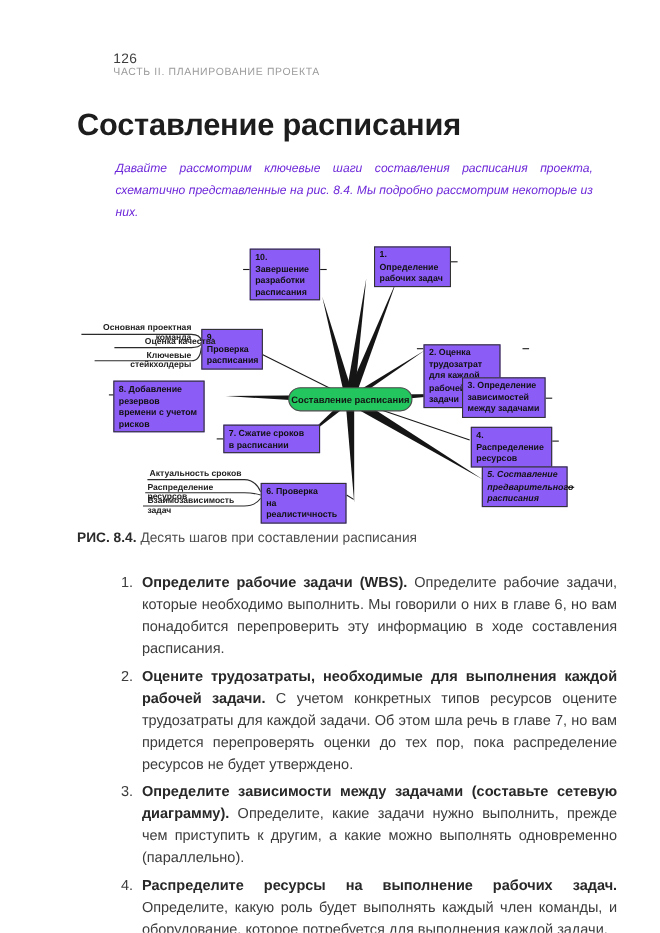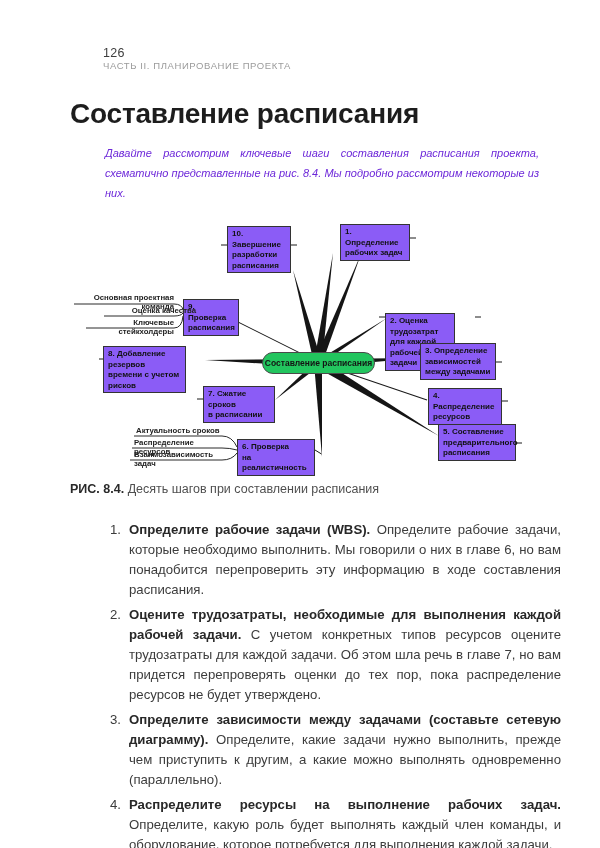--- a/index.html
+++ b/index.html
@@ -92,26 +92,26 @@
     <div class="nodebox" style="left:270px;top:7px;width:70px;">1. Определение
 рабочих задач</div>
     <div class="nodebox" style="left:315px;top:96px;width:70px;">2. Оценка трудозатрат
 для каждой рабочей
 задачи</div>
     <div class="nodebox" style="left:350px;top:126px;width:76px;">3. Определение
 зависимостей
 между задачами</div>
     <div class="nodebox" style="left:358px;top:171px;width:74px;">4. Распределение
 ресурсов</div>
-    <div class="nodebox" style="left:368px;top:207px;width:78px;">5. Составление
+    <div class="nodebox" style="left:368px;top:207px;width:78px;font-style:italic;">5. Составление
 предварительного
 расписания</div>
     <div class="nodebox" style="left:167px;top:222px;width:78px;">6. Проверка
 на реалистичность</div>
-    <div class="nodebox" style="left:133px;top:169px;width:72px;">7. Сжатие сроков
+    <div class="nodebox" style="left:133px;top:169px;width:88px;">7. Сжатие сроков
 в расписании</div>
     <div class="nodebox" style="left:33px;top:129px;width:83px;">8. Добавление резервов
 времени с учетом рисков</div>
     <div class="nodebox" style="left:113px;top:82px;width:56px;">9. Проверка
 расписания</div>
     <div class="nodebox" style="left:157px;top:9px;width:64px;">10. Завершение
 разработки
 расписания</div>
 
     <div class="fishlabel r" style="left:2px;top:76px;width:102px;">Основная проектная команда</div>

